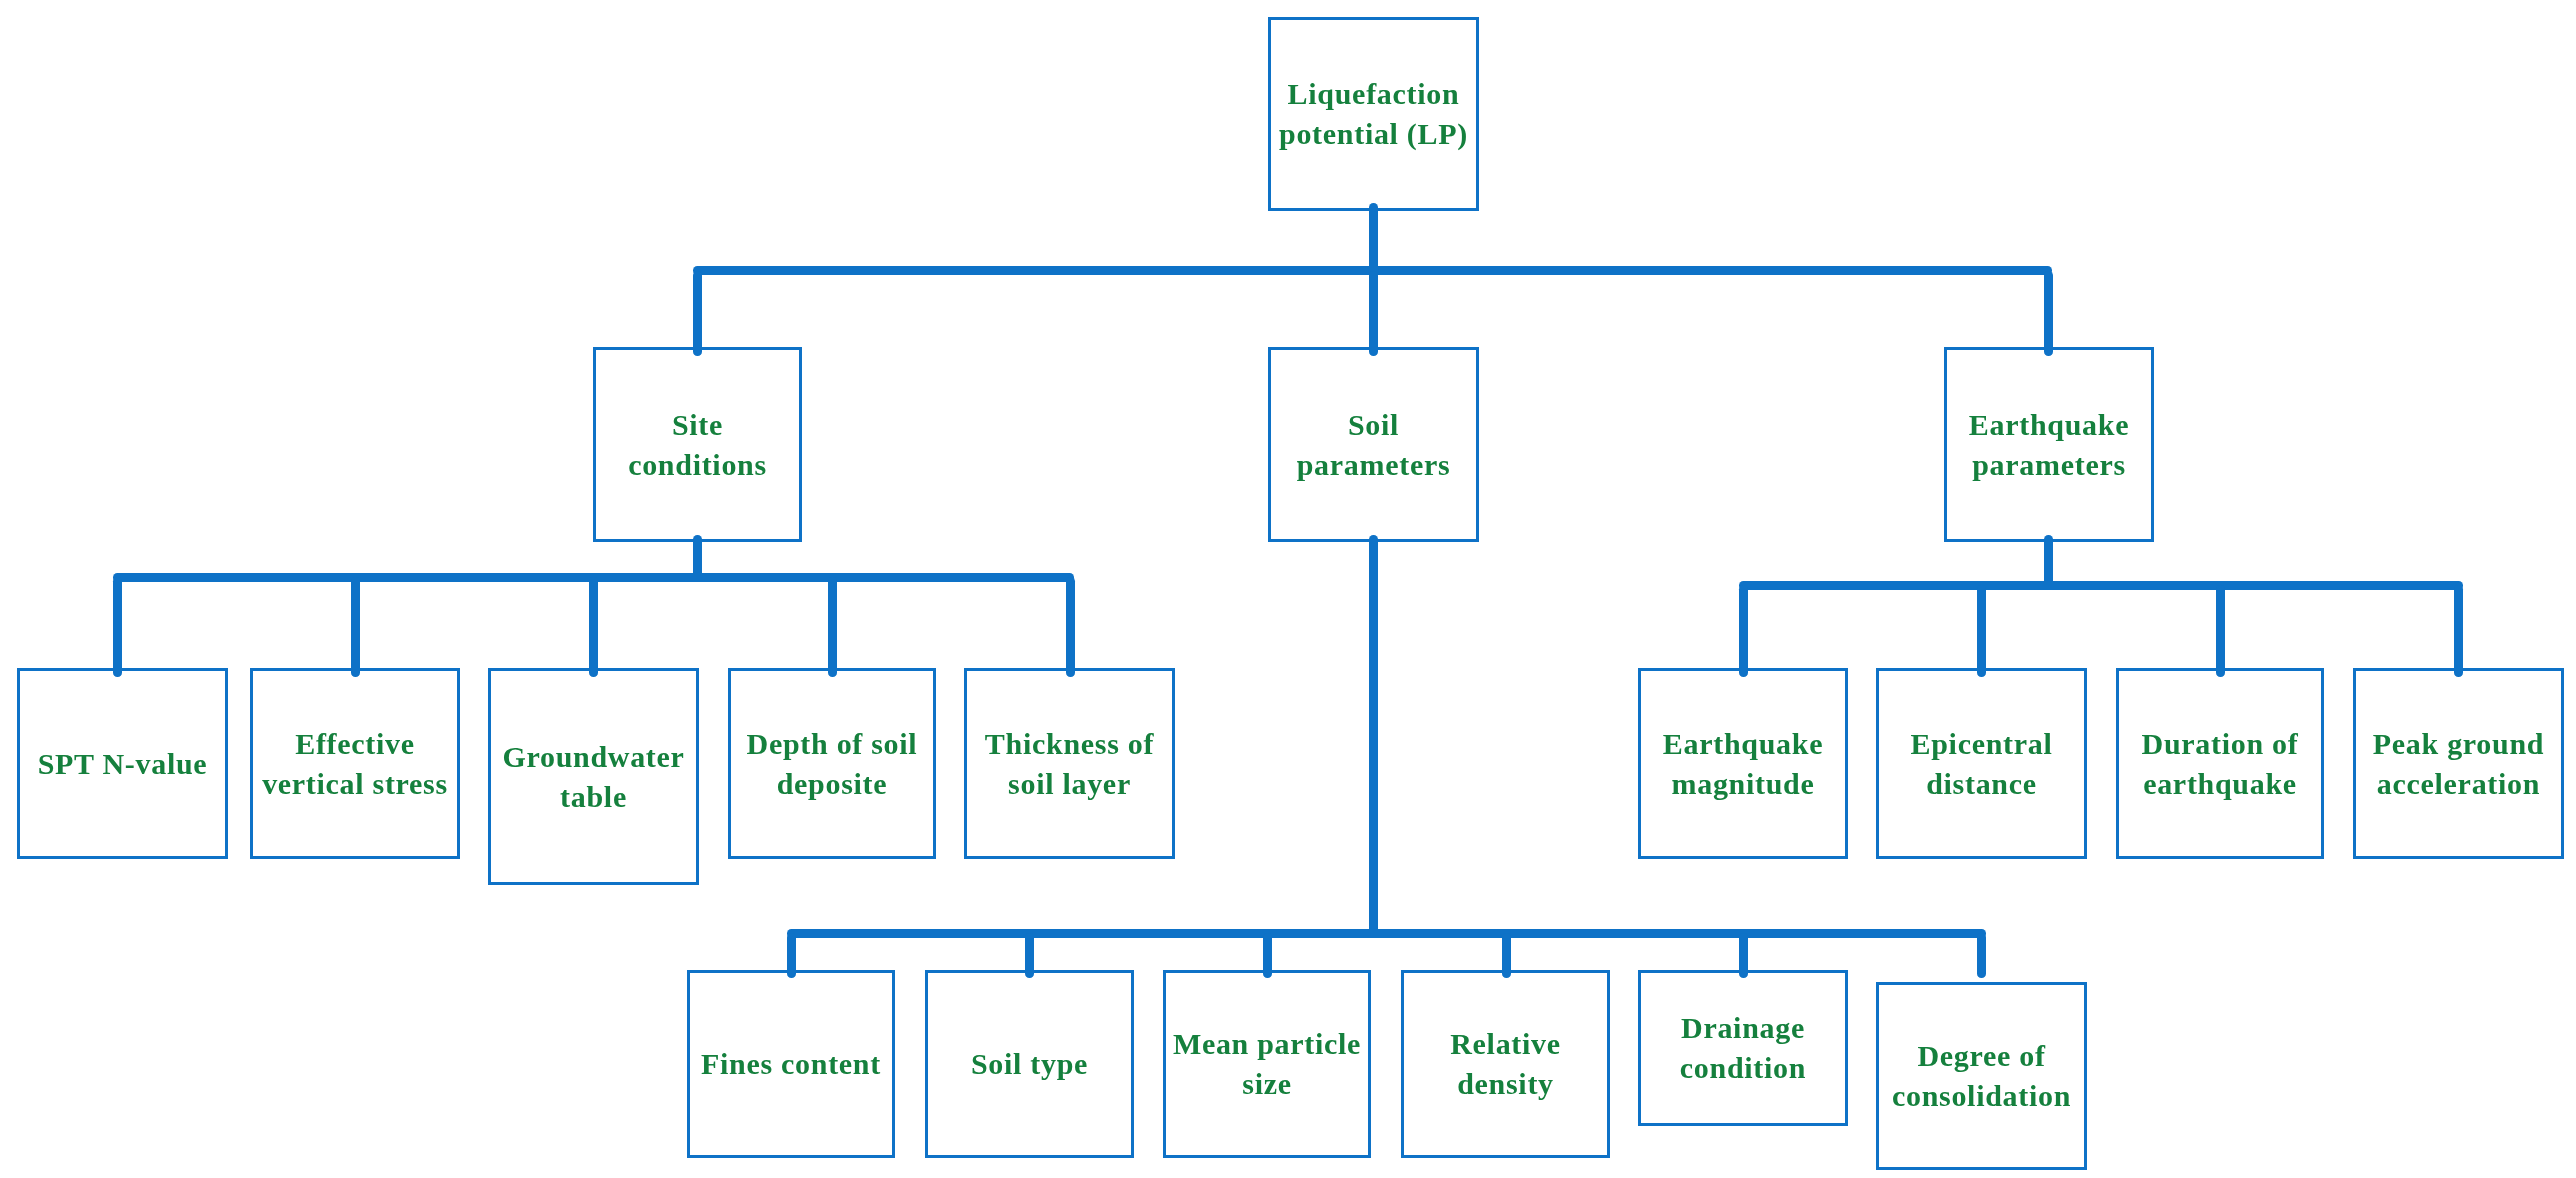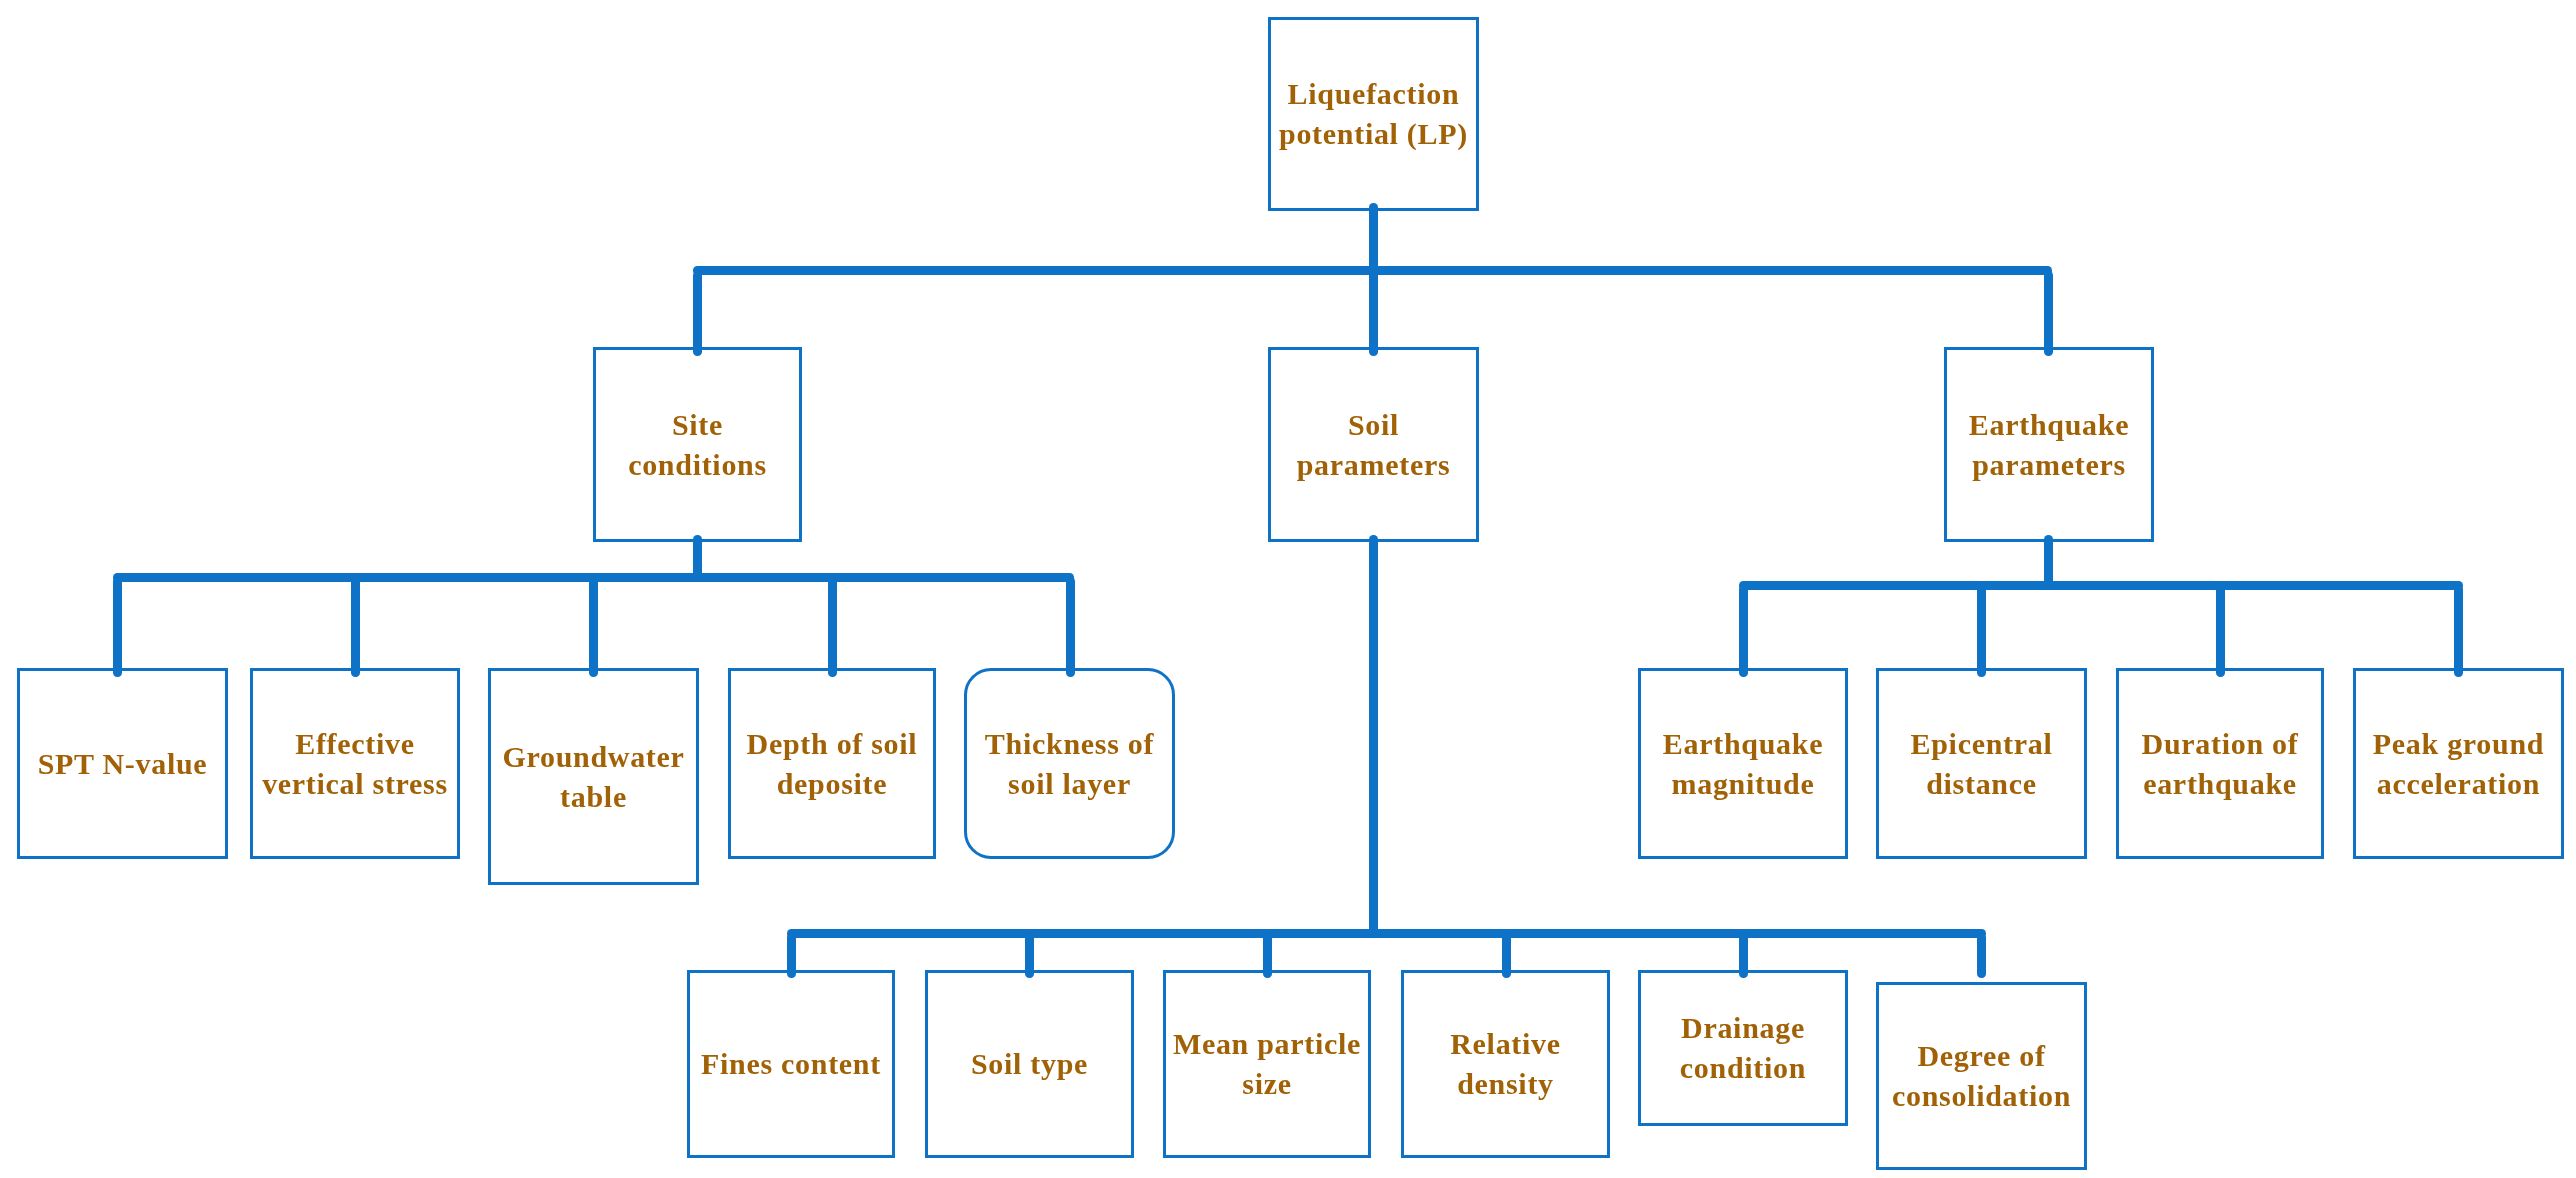--- a/index.html
+++ b/index.html
@@ -20,21 +20,21 @@
     justify-content: center;
     z-index: 1;
   }
   .node .label {
     white-space: pre-line;
     text-align: center;
     font-weight: 700;
     font-size: 30px;
     line-height: 1.32;
     letter-spacing: 0.7px;
-    color: #a16207;
+    color: #15803d;
     padding: 0 2.9px;
   }
   .conn {
     position: absolute;
     background: #0e72c7;
     border-radius: 4.3px;
     z-index: 2;
   }
   .conn.v { width: 8.6px; }
   .conn.h { height: 9.3px; }
@@ -70,21 +70,21 @@
 vertical stress</span>
   </div>
   <div class="node" style="left:488px; top:668px; width:211px; height:217px;">
     <span class="label">Groundwater
 table</span>
   </div>
   <div class="node" style="left:728px; top:668px; width:208px; height:191px;align-items:center;">
     <span class="label">Depth of soil
 deposite</span>
   </div>
-  <div class="node" style="left:964px; top:668px; width:211px; height:191px;border-radius:27px;">
+  <div class="node" style="left:964px; top:668px; width:211px; height:191px;">
     <span class="label">Thickness of
 soil layer</span>
   </div>
 
   <div class="node" style="left:1638px; top:668px; width:210px; height:191px;">
     <span class="label">Earthquake
 magnitude</span>
   </div>
   <div class="node" style="left:1876px; top:668px; width:211px; height:191px;">
     <span class="label">Epicentral

